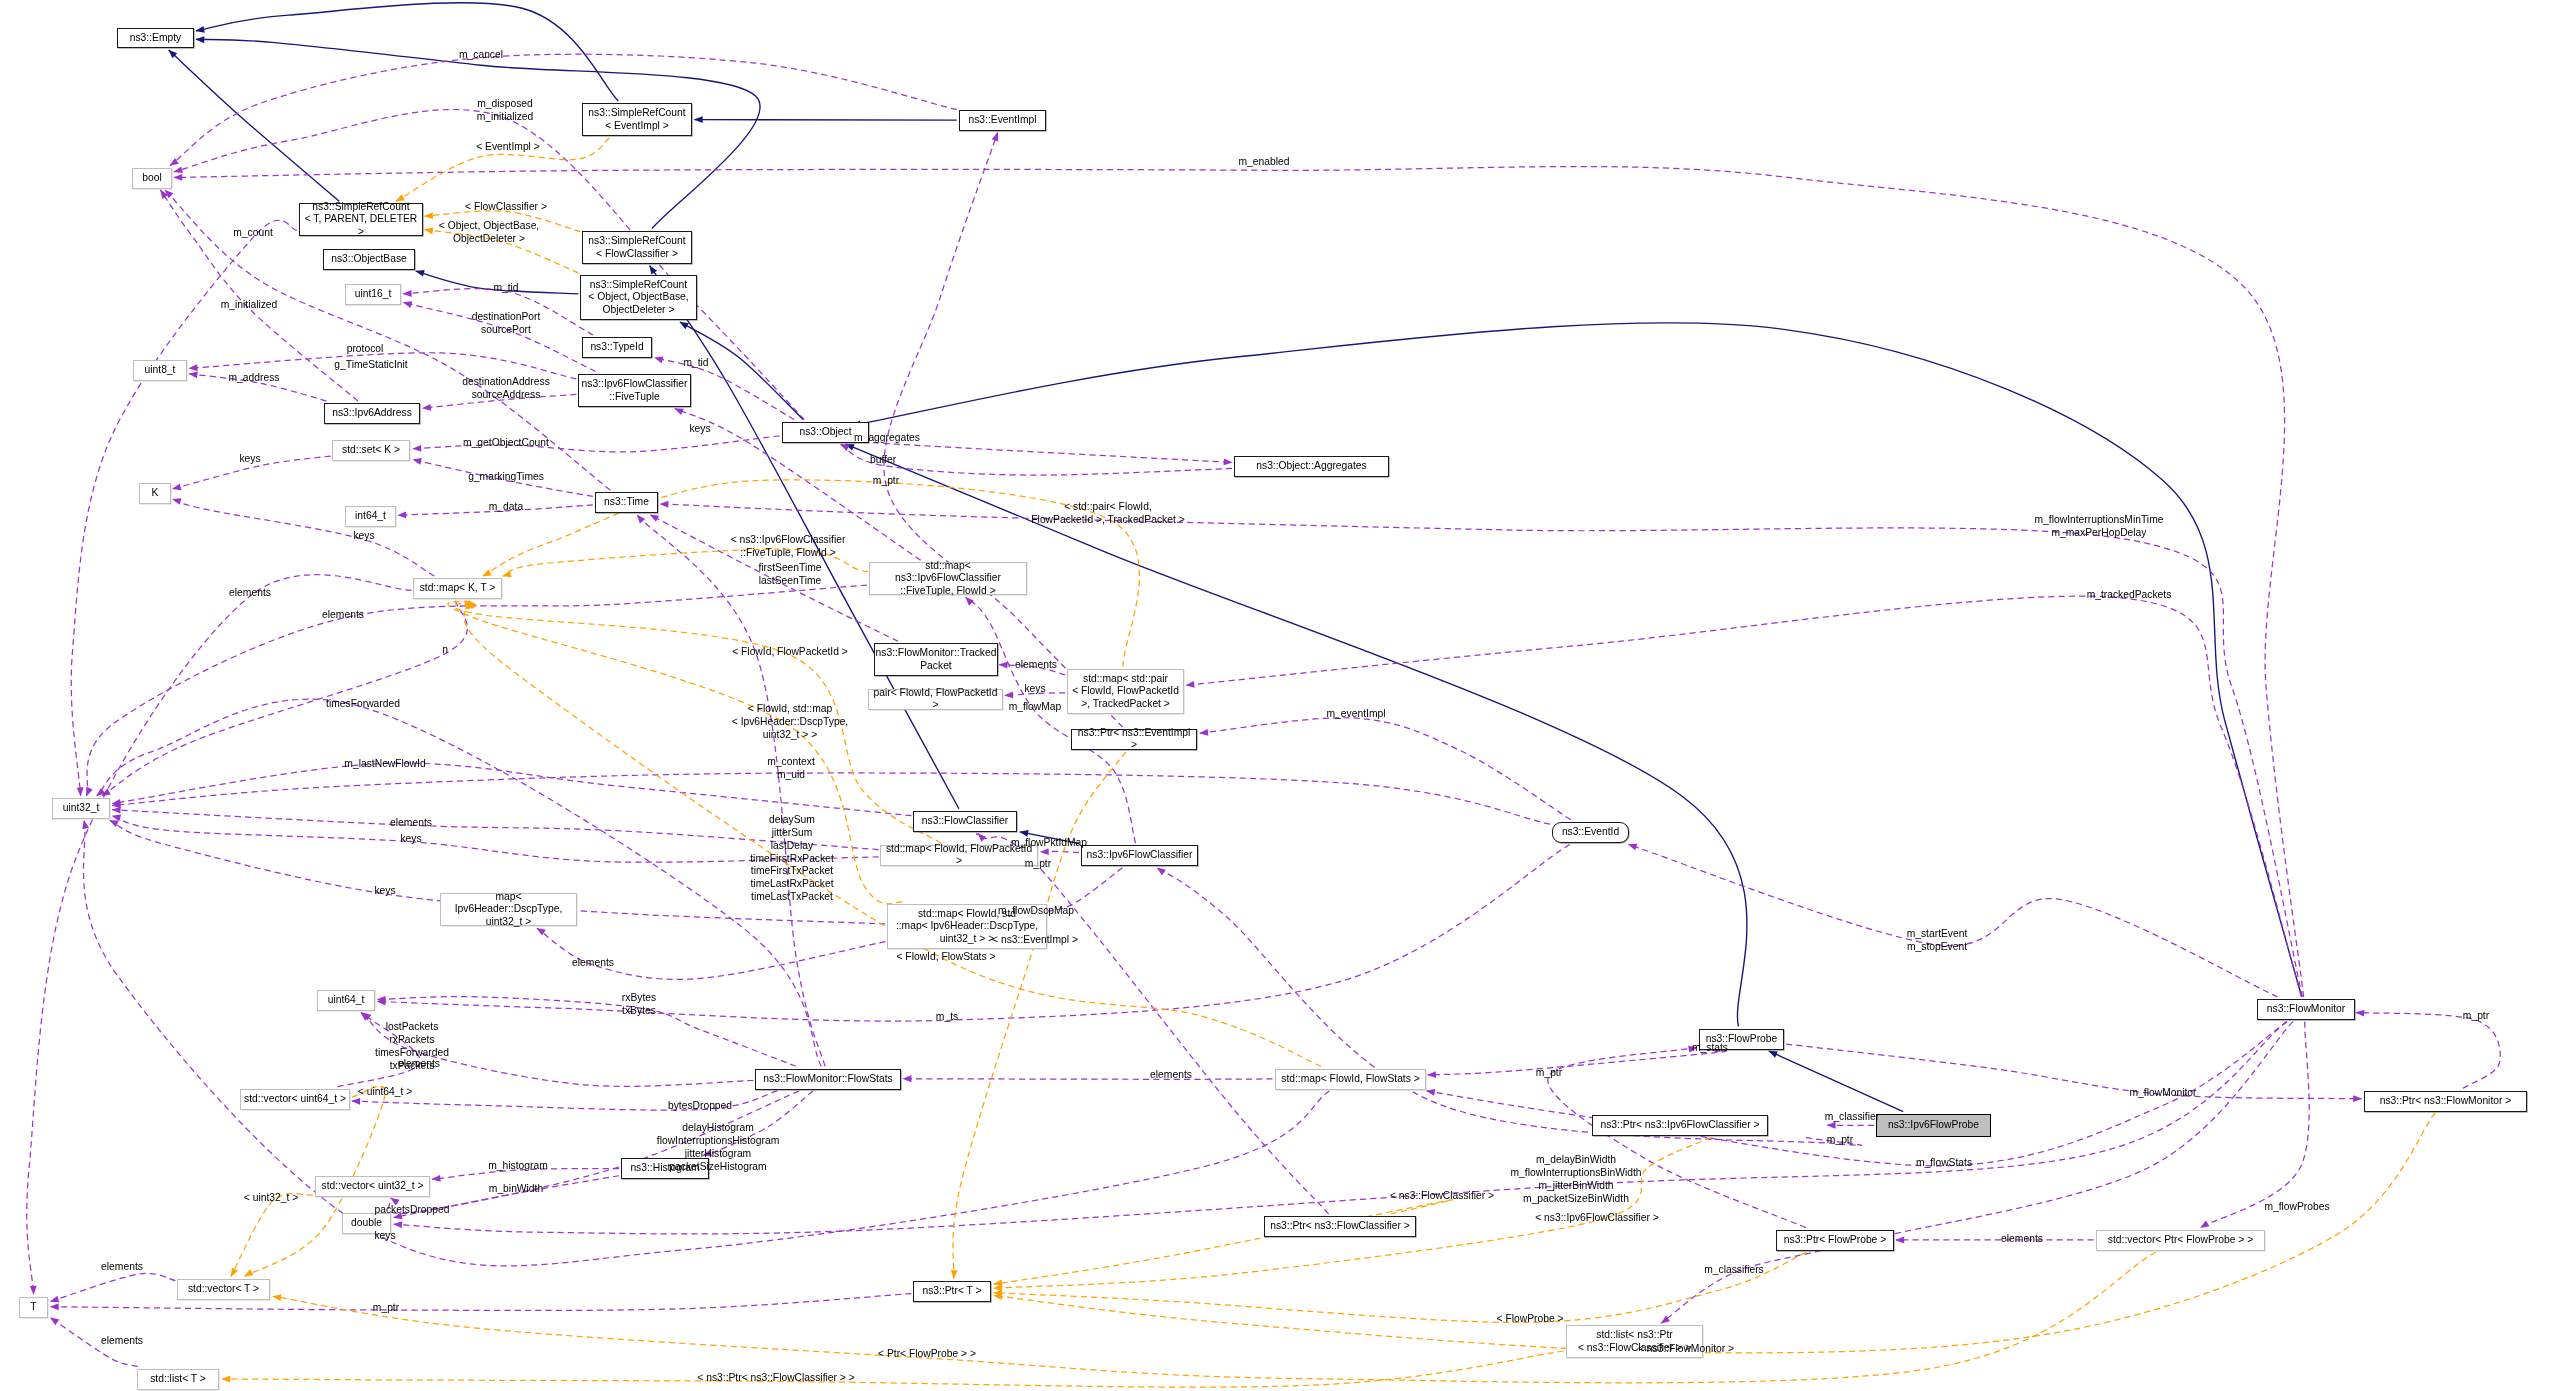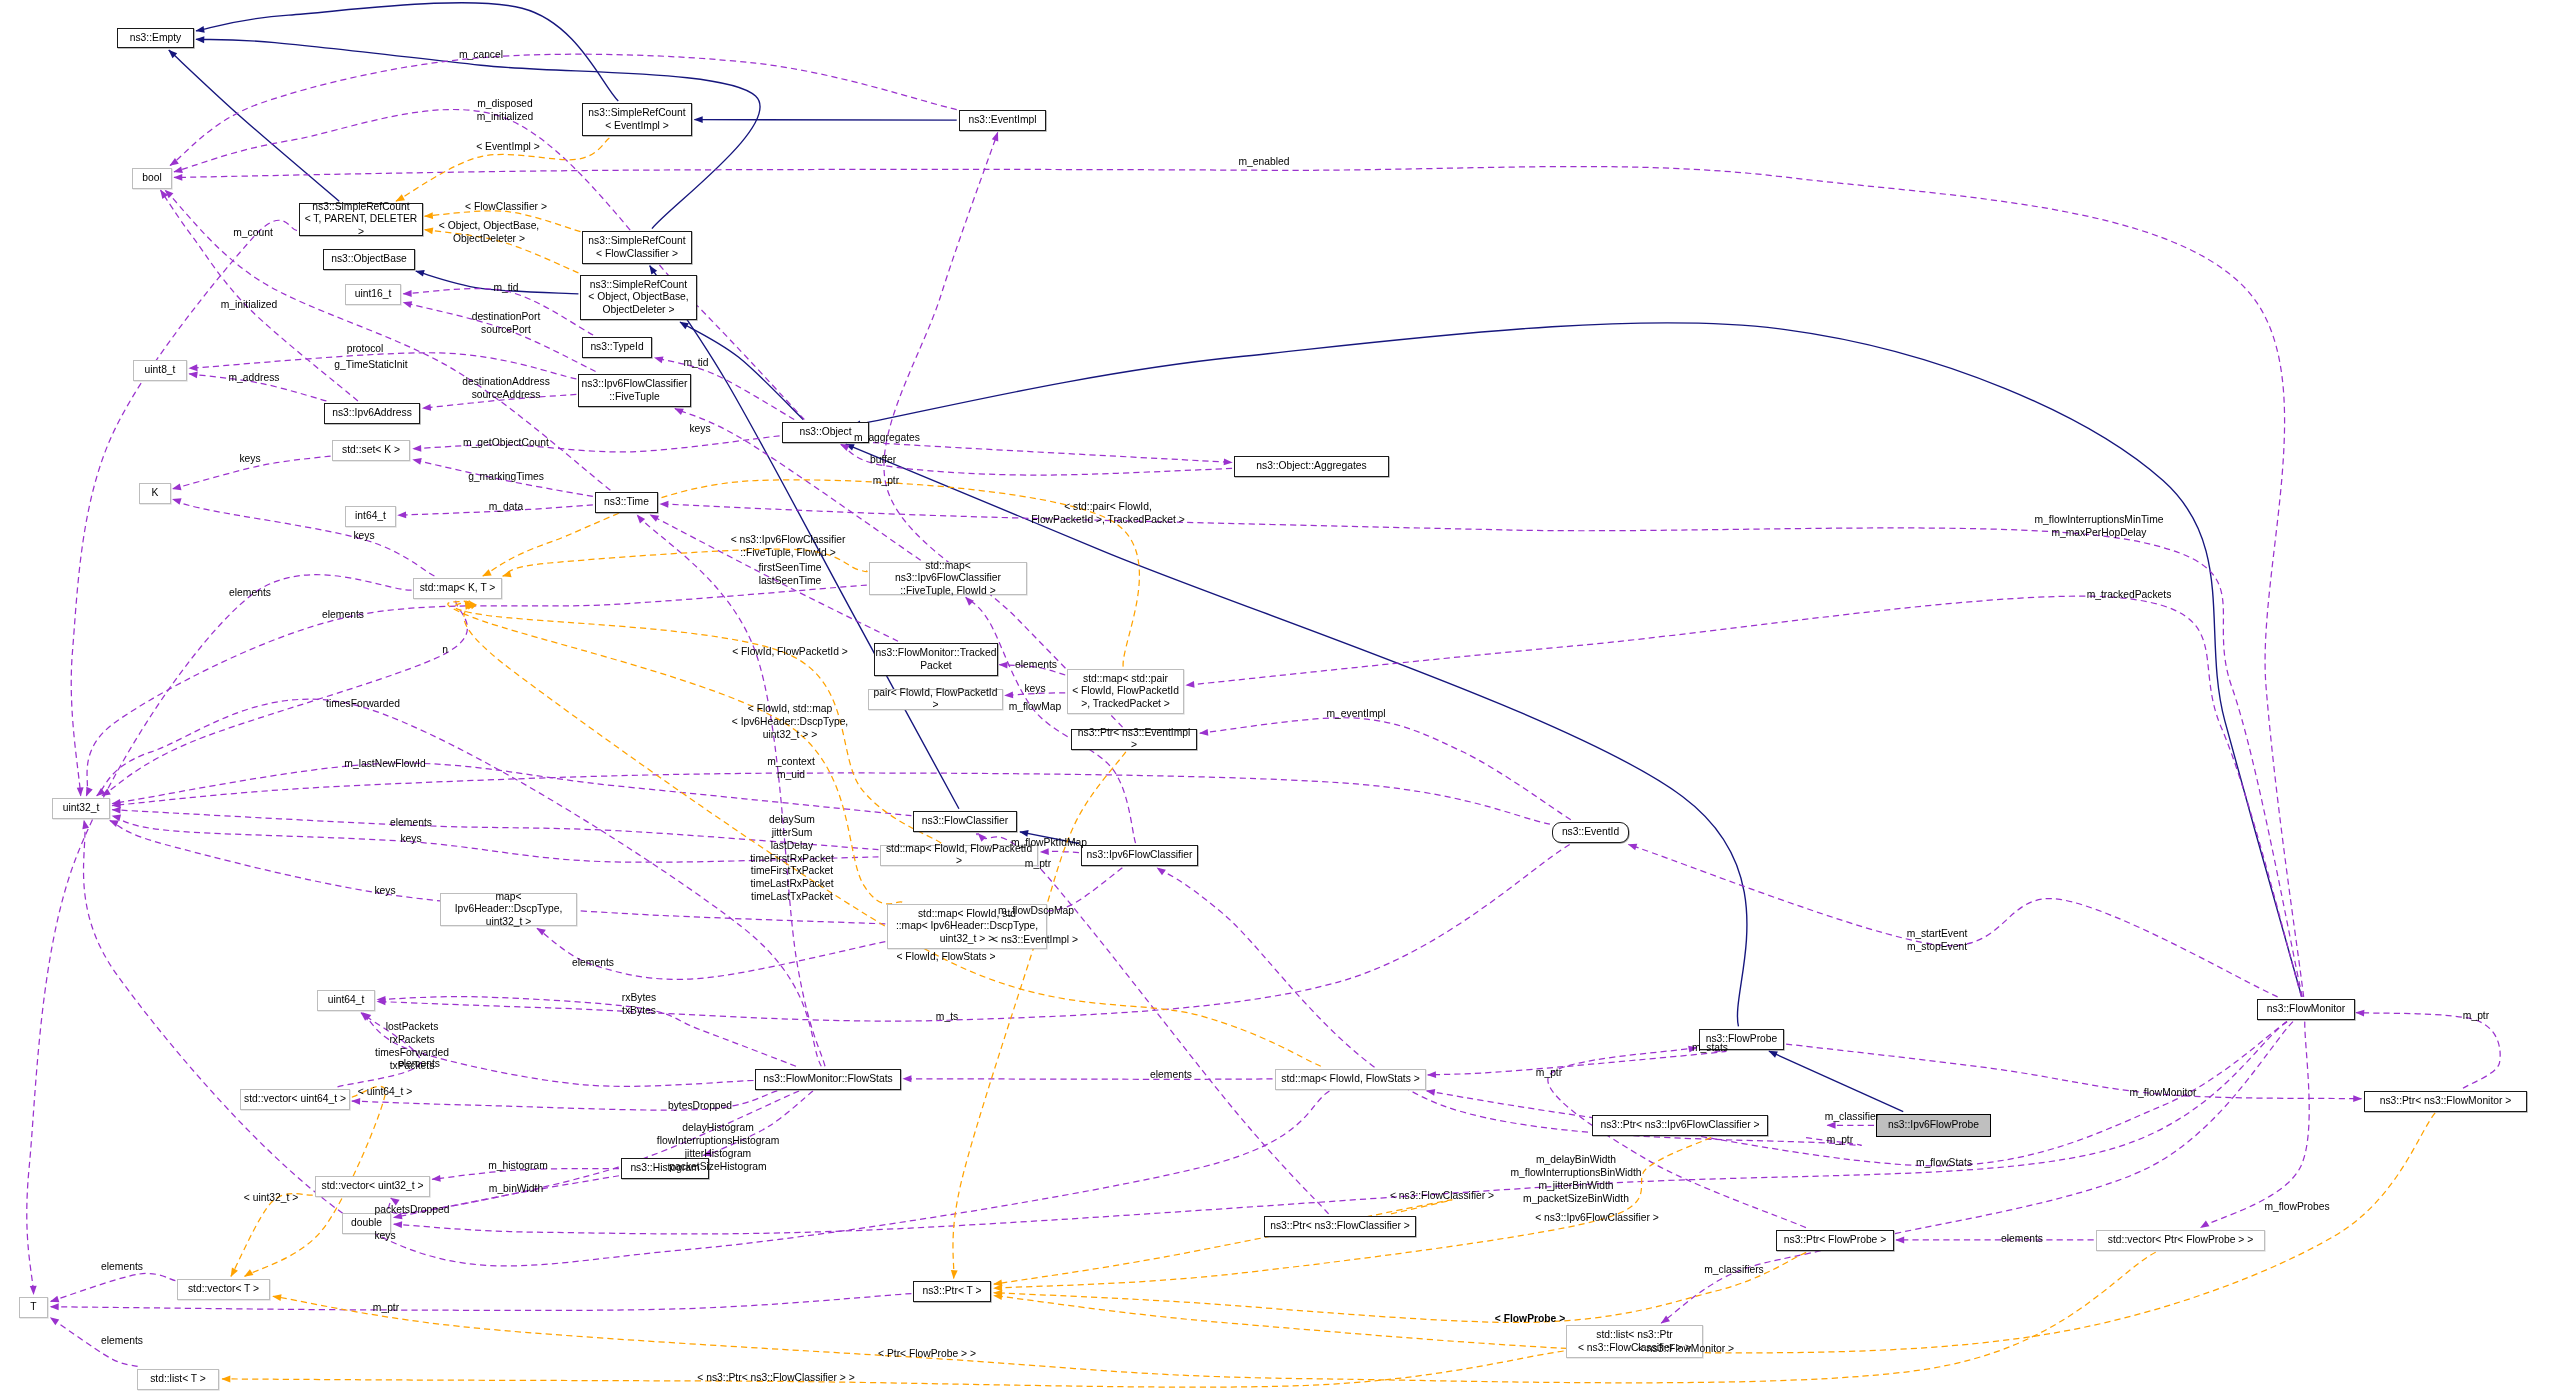--- a/index.html
+++ b/index.html
@@ -305,19 +305,19 @@
       <div class="edge-label" style="left: 790px; top: 652px;">&lt; FlowId, FlowPacketId &gt;</div>
       <div class="edge-label" style="left: 790px; top: 722px;">&lt; FlowId, std::map
 &lt; Ipv6Header::DscpType,
 uint32_t &gt; &gt;</div>
       <div class="edge-label" style="left: 946px; top: 957px;">&lt; FlowId, FlowStats &gt;</div>
       <div class="edge-label" style="left: 1035px; top: 940px;">&lt; ns3::EventImpl &gt;</div>
       <div class="edge-label" style="left: 385px; top: 1092px;">&lt; uint64_t &gt;</div>
       <div class="edge-label" style="left: 271px; top: 1198px;">&lt; uint32_t &gt;</div>
       <div class="edge-label" style="left: 1442px; top: 1196px;">&lt; ns3::FlowClassifier &gt;</div>
       <div class="edge-label" style="left: 1597px; top: 1218px;">&lt; ns3::Ipv6FlowClassifier &gt;</div>
-      <div class="edge-label" style="left: 1530px; top: 1319px; font-weight: bold;">&lt; FlowProbe &gt;</div>
+      <div class="edge-label" style="left: 1530px; top: 1319px;">&lt; FlowProbe &gt;</div>
       <div class="edge-label" style="left: 927px; top: 1354px;">&lt; Ptr&lt; FlowProbe &gt; &gt;</div>
       <div class="edge-label" style="left: 776px; top: 1378px;">&lt; ns3::Ptr&lt; ns3::FlowClassifier &gt; &gt;</div>
       <div class="edge-label" style="left: 1686px; top: 1349px;">&lt; ns3::FlowMonitor &gt;</div>
     </div>
 </div>
 
 
 </body></html>

